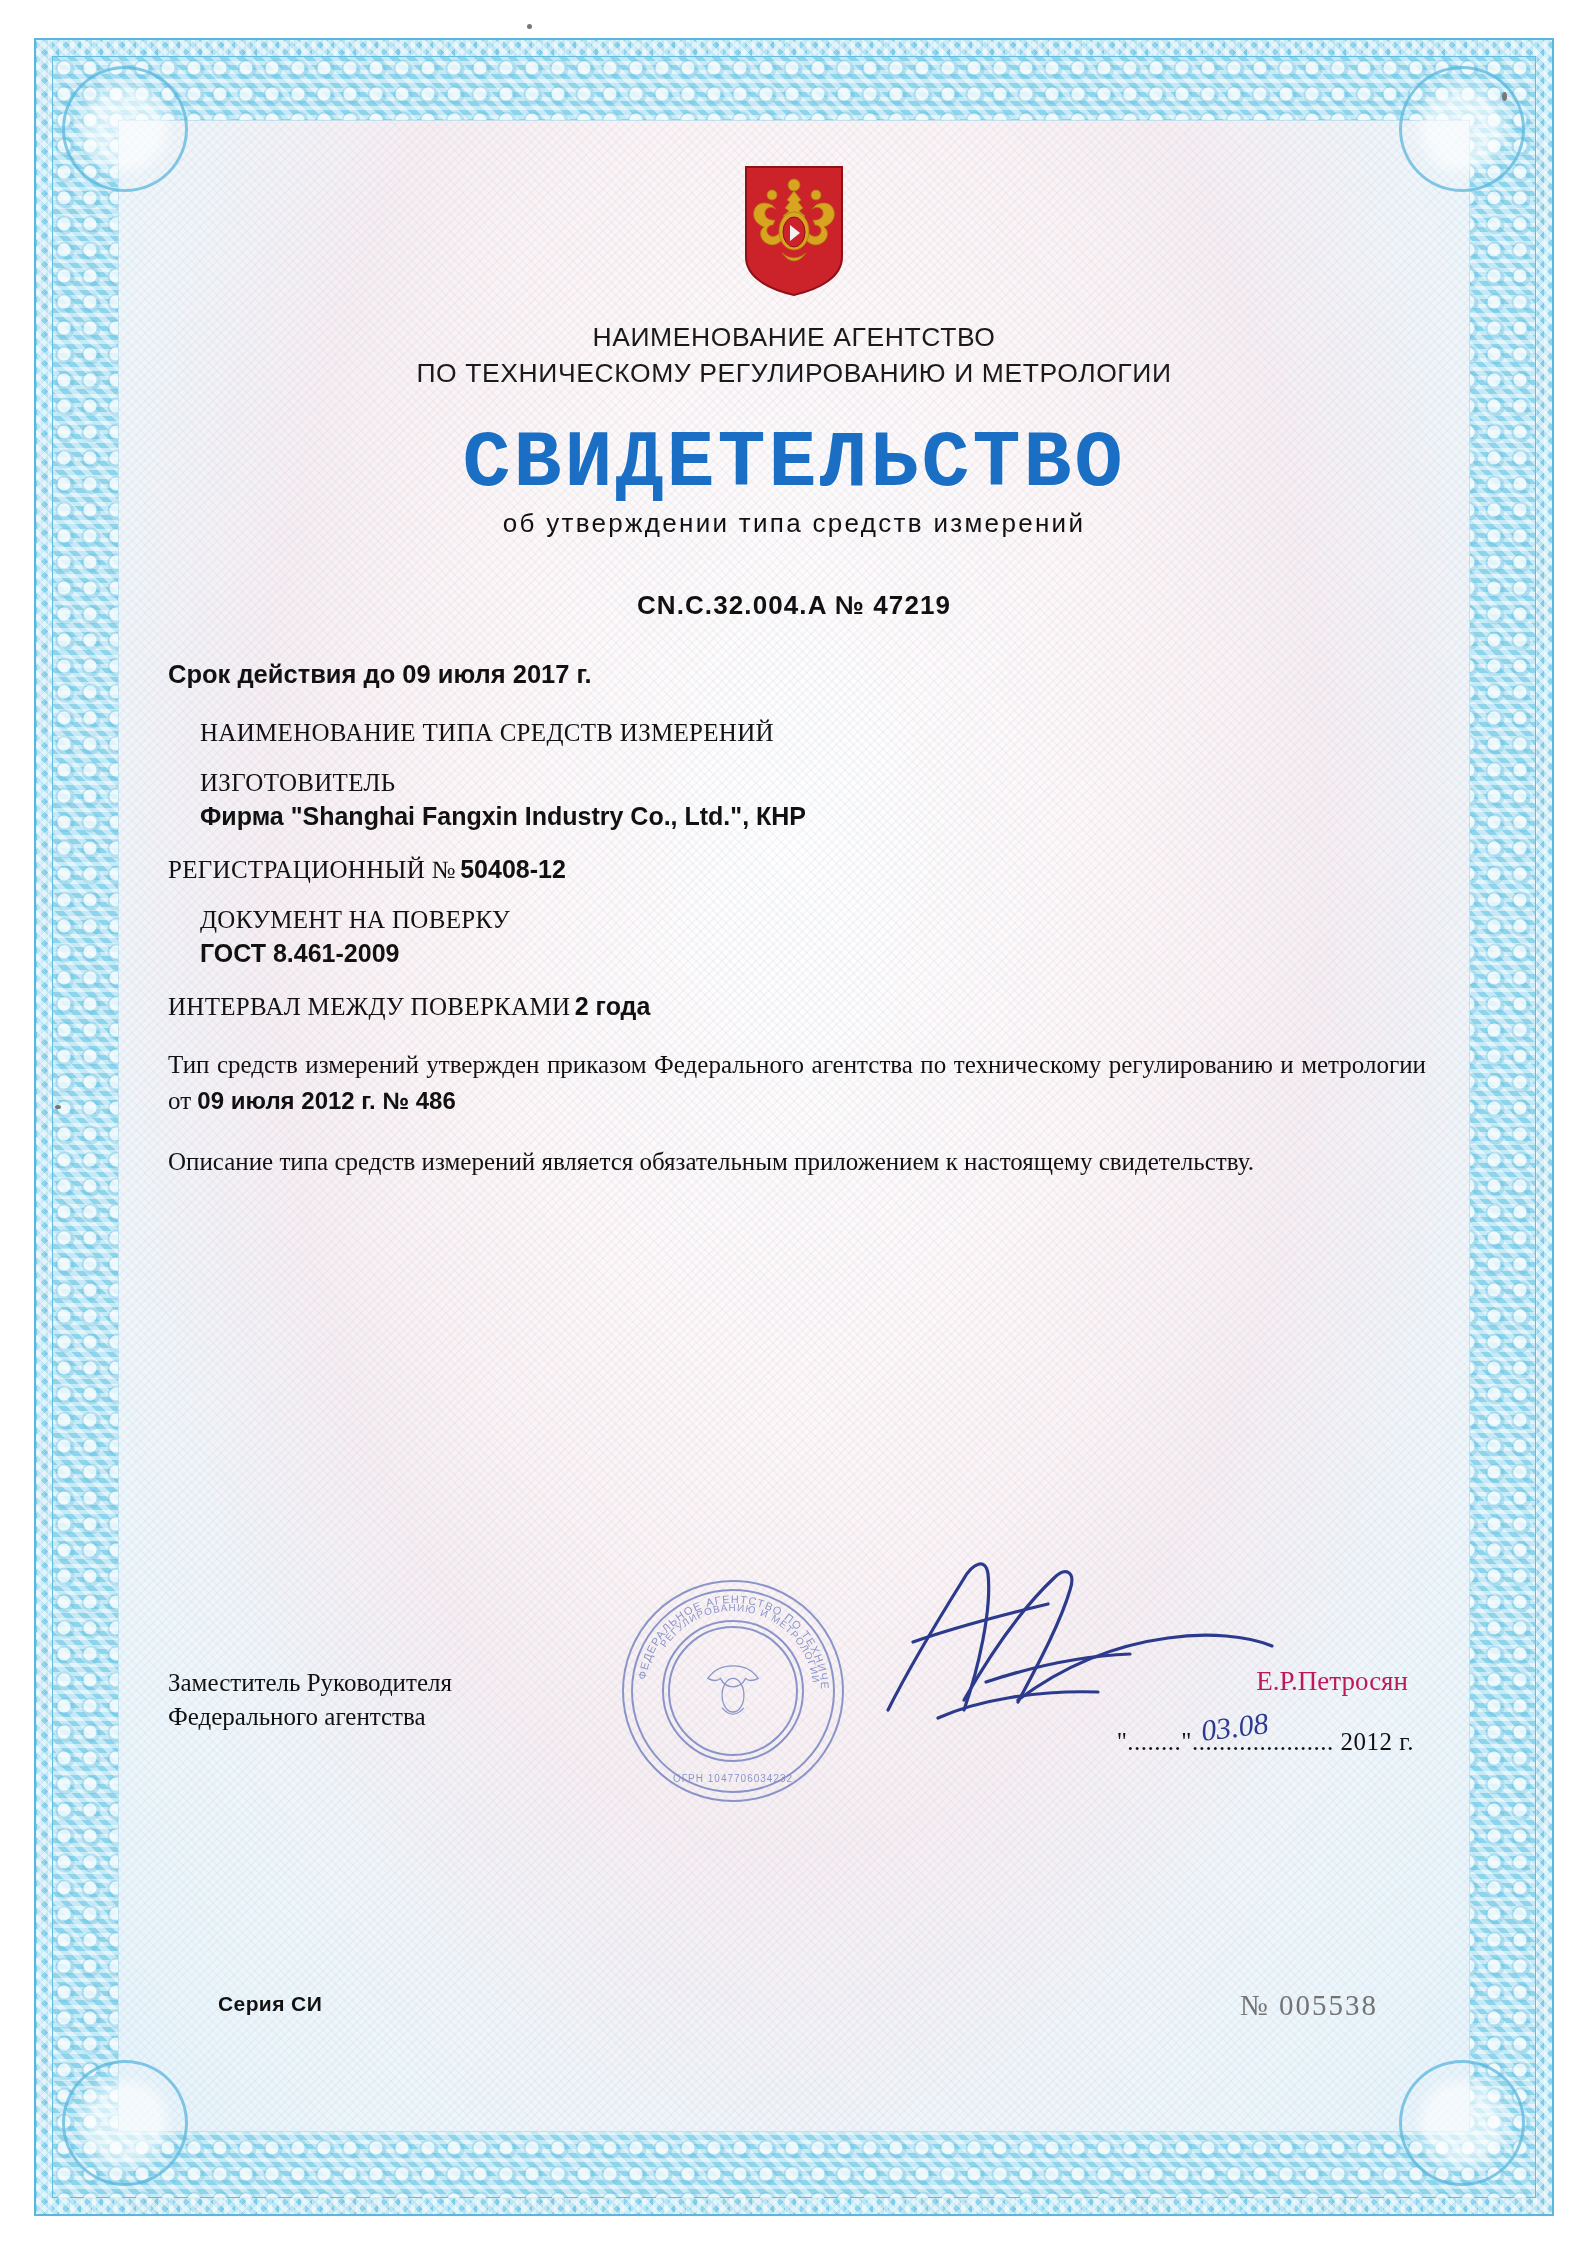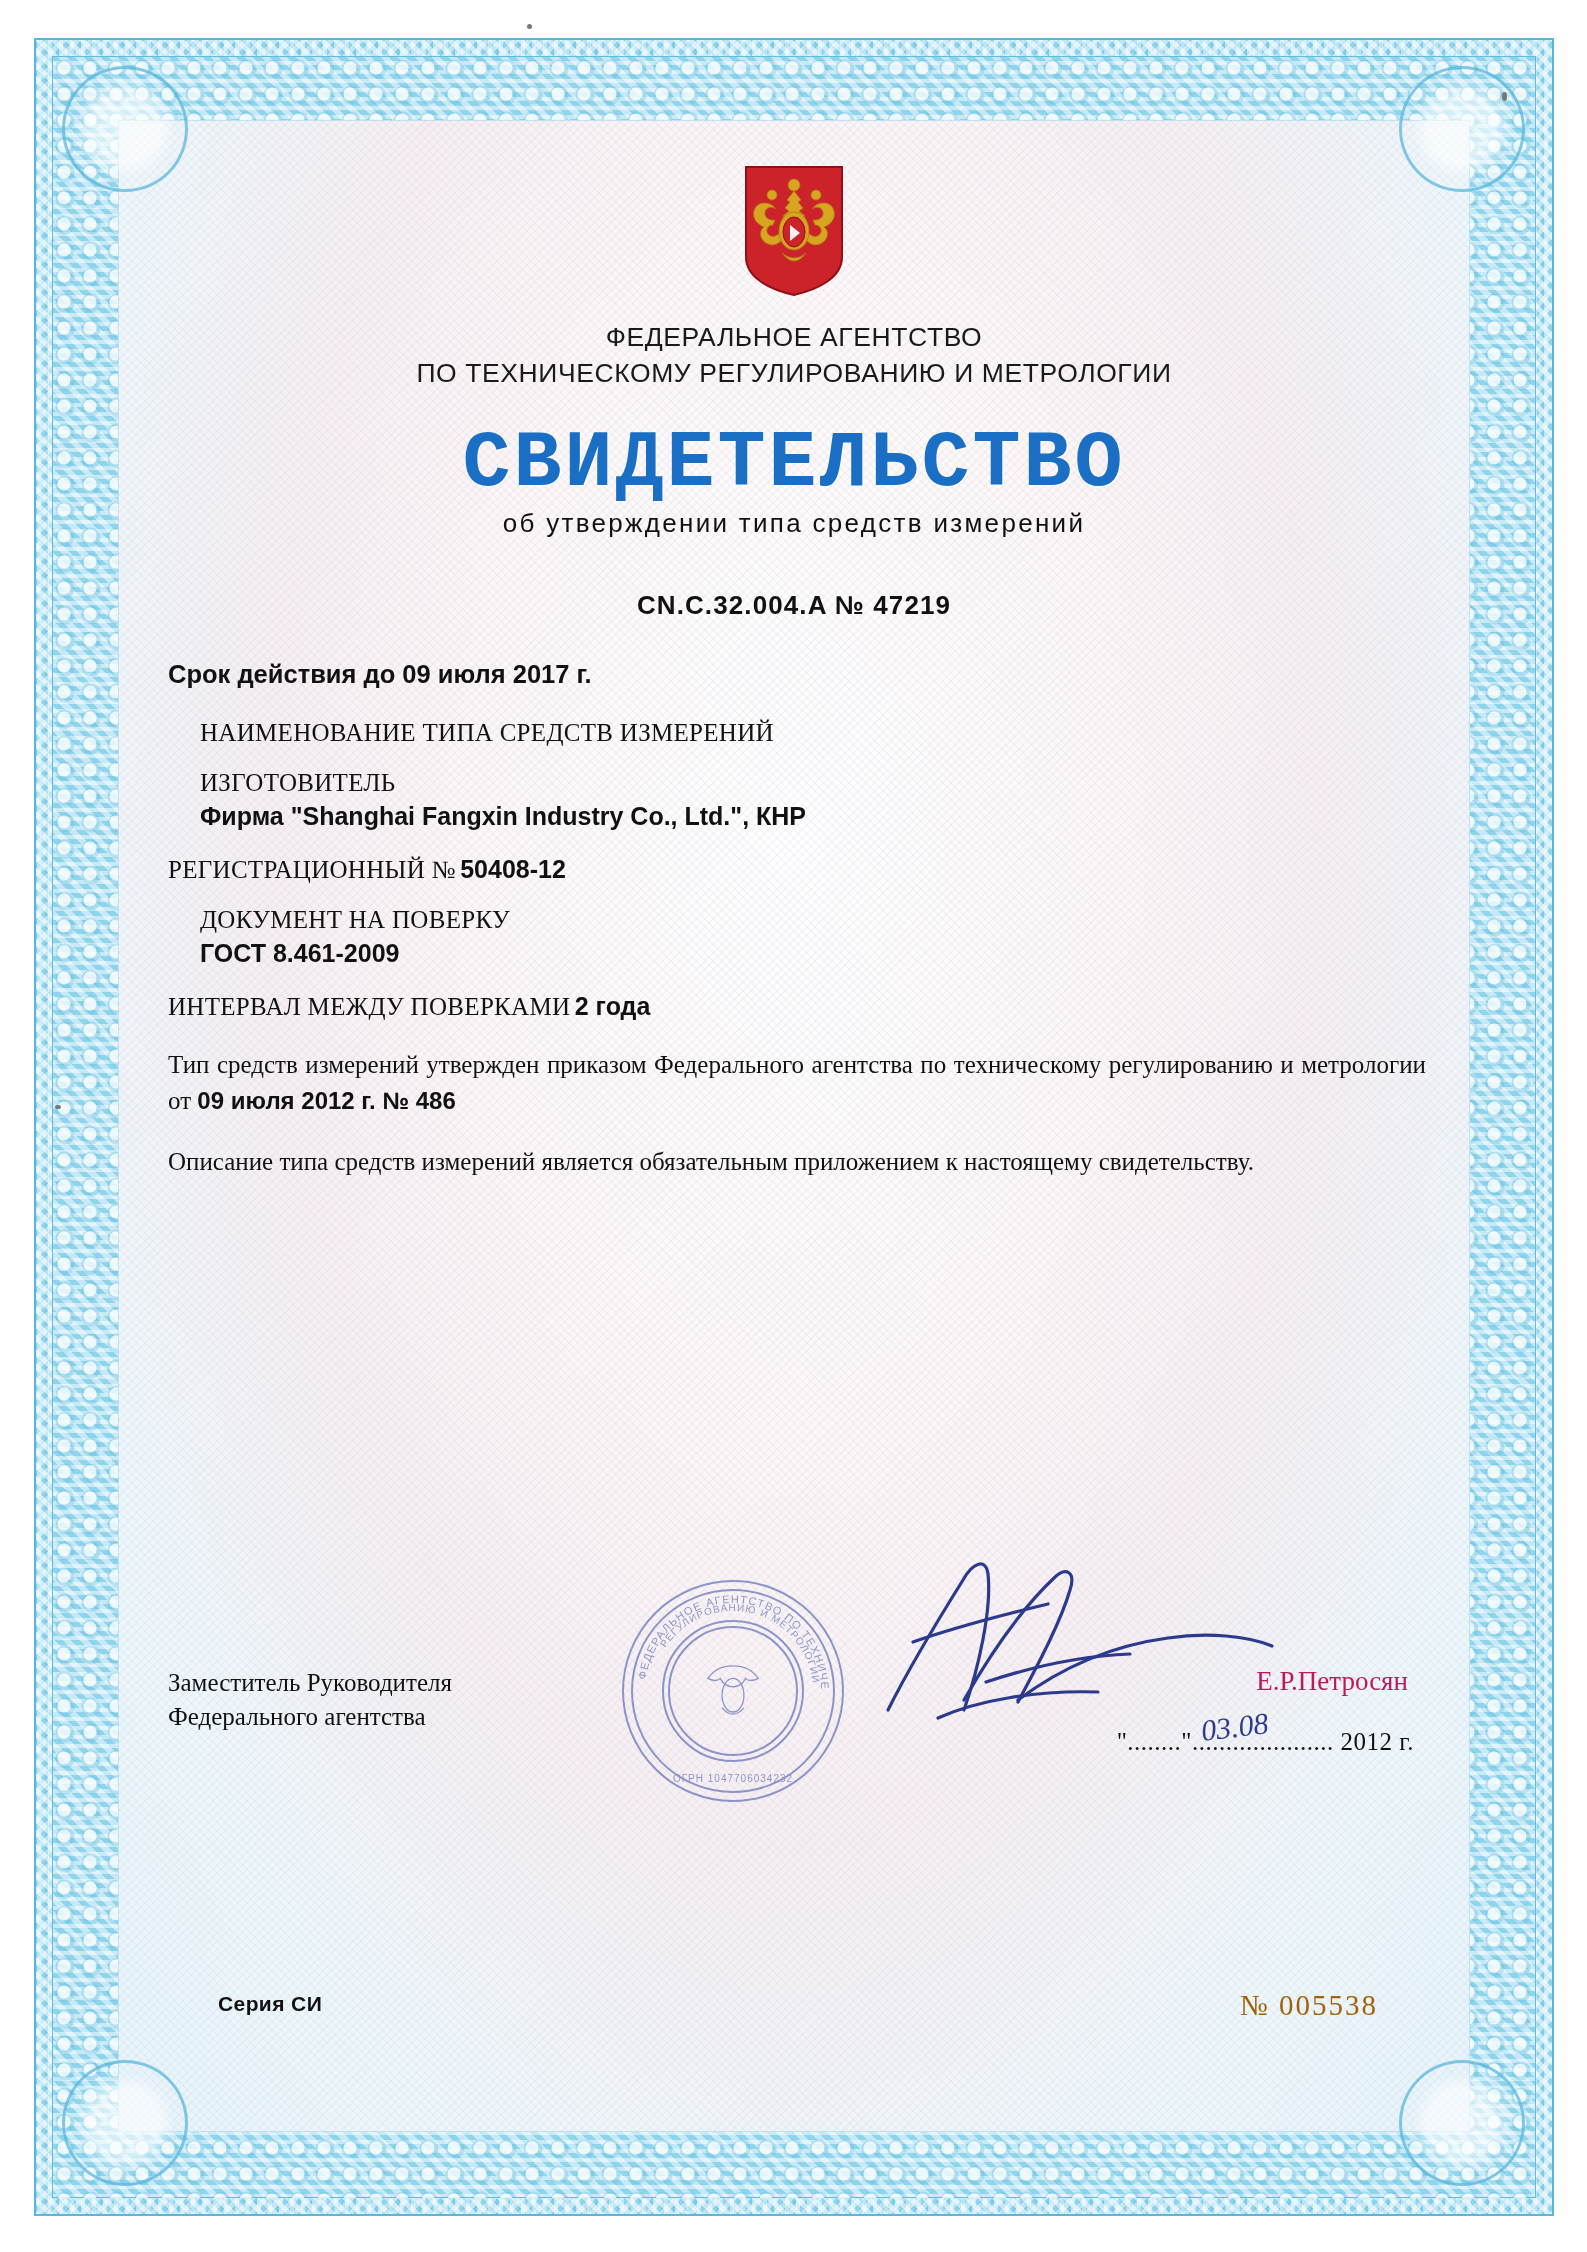--- a/index.html
+++ b/index.html
@@ -266,21 +266,21 @@
     color: #111;
     letter-spacing: .4px;
   }
   .footer-right {
     position: absolute;
     right: 92px;
     bottom: 110px;
     font-family: "Liberation Serif", serif;
     font-size: 29px;
     letter-spacing: 2px;
-    color: #a16207;
+    color: #737373;
   }
   .speck {
     position: absolute;
     background: #777;
     border-radius: 50%;
   }
 </style>
 </head>
 <body>
 
@@ -314,21 +314,21 @@
           <circle cx="52" cy="20" r="6"></circle>
           <circle cx="30" cy="30" r="5"></circle>
           <circle cx="74" cy="30" r="5"></circle>
         </g>
         <ellipse cx="52" cy="67" rx="11" ry="15" fill="#cc2229" stroke="#8d1117" stroke-width="1"></ellipse>
         <path d="M48 60 l10 8 l-10 8 Z" fill="#f2f2f2"></path>
       </svg>
     </div>
 
     <div class="agency">
-      <div>ФЕДЕРАЛЬНОЕ АГЕНТСТВО</div>
+      <div>НАИМЕНОВАНИЕ АГЕНТСТВО</div>
       <div>ПО ТЕХНИЧЕСКОМУ РЕГУЛИРОВАНИЮ И МЕТРОЛОГИИ</div>
     </div>
 
     <div class="title">СВИДЕТЕЛЬСТВО</div>
     <div class="subtitle">об утверждении типа средств измерений</div>
     <div class="regno">CN.C.32.004.A  №  47219</div>
 
     <div class="body">
 
       <div class="validity">Срок действия до  09 июля 2017 г.</div>

